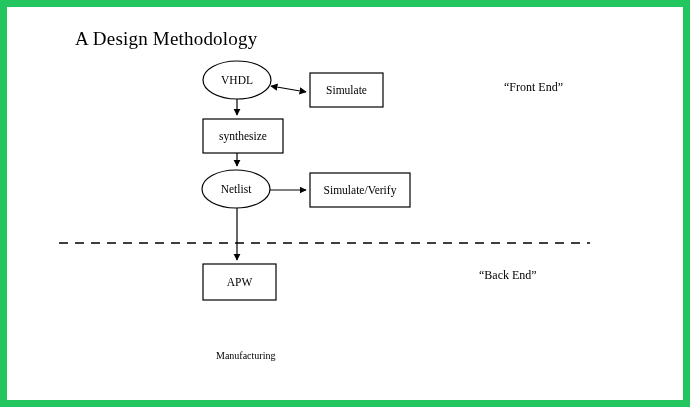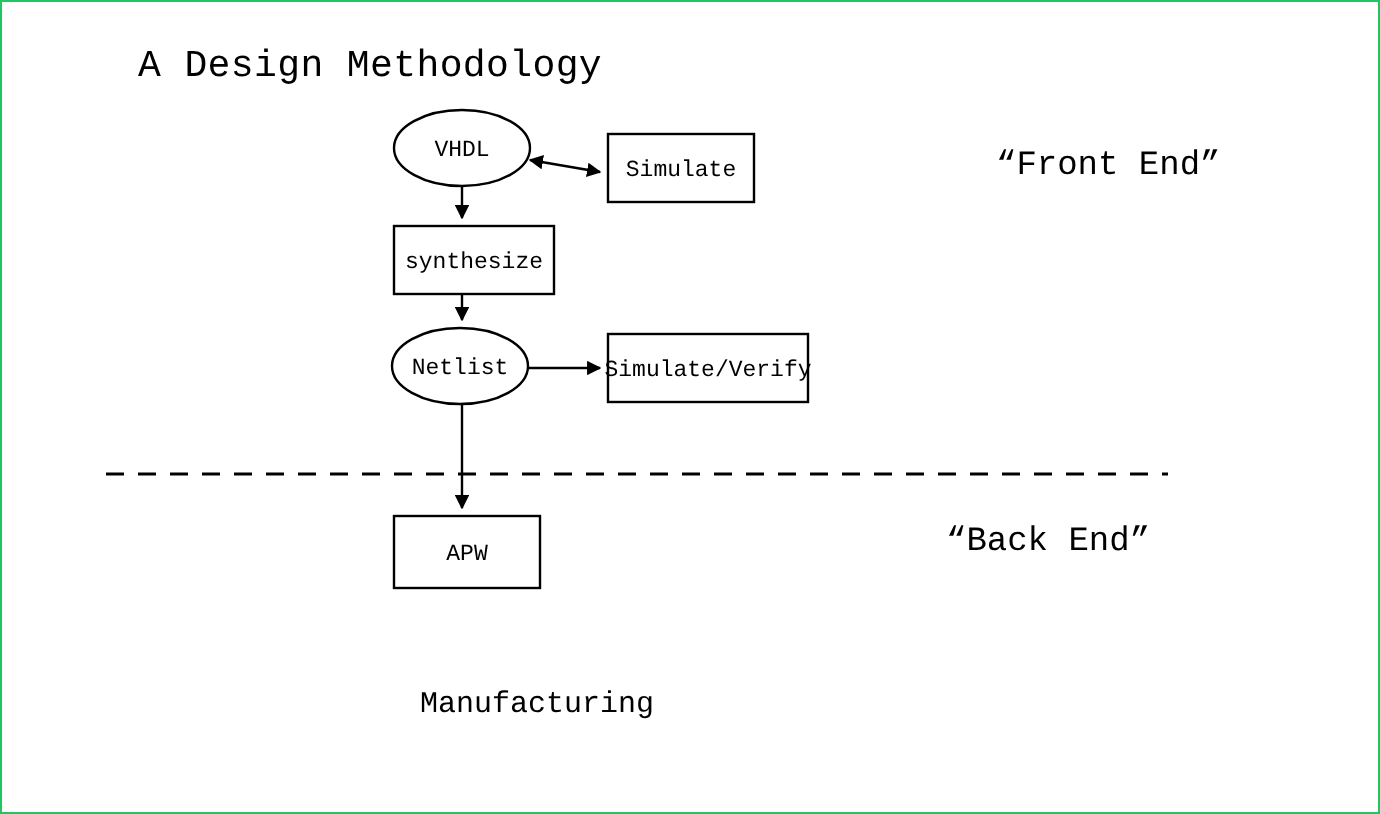--- a/index.html
+++ b/index.html
@@ -5,24 +5,24 @@
   html, body {
     margin: 0;
     padding: 0;
     background: #ffffff;
   }
   #canvas {
     position: relative;
     width: 690px;
     height: 407px;
     background: #ffffff;
-    border: 1px solid #22c55e;
+    border: 7px solid #22c55e;
     box-sizing: border-box;
     overflow: hidden;
-    font-family: Liberation Mono, monospace;
+    font-family: Liberation Serif, serif;
     color: #000000;
   }
   #diagram-svg {
     position: absolute;
     left: 0;
     top: 0;
     width: 690px;
     height: 407px;
   }
   .lbl {
@@ -34,25 +34,25 @@
     left: 68px;
     top: 21px;
     font-size: 19px;
     letter-spacing: 0.2px;
   }
   .node-text {
     font-size: 11.5px;
     text-anchor: middle;
   }
   .side-note {
-    font-size: 17px;
+    font-size: 12px;
   }
   #front-end-label { left: 497px; top: 73px; }
   #back-end-label  { left: 472px; top: 261px; }
-  #manufacturing-label { left: 209px; top: 343px; font-size: 15px; }
+  #manufacturing-label { left: 209px; top: 343px; font-size: 10px; }
   .shape { fill: #ffffff; stroke: #000000; stroke-width: 1.2; }
   .conn { stroke: #000000; stroke-width: 1.2; fill: none; }
   .divider { stroke: #000000; stroke-width: 1.6; fill: none; stroke-dasharray: 9 7; }
 </style>
 </head>
 <body>
 
 <div id="canvas">
 
   <div class="lbl" id="page-title">A Design Methodology</div>

